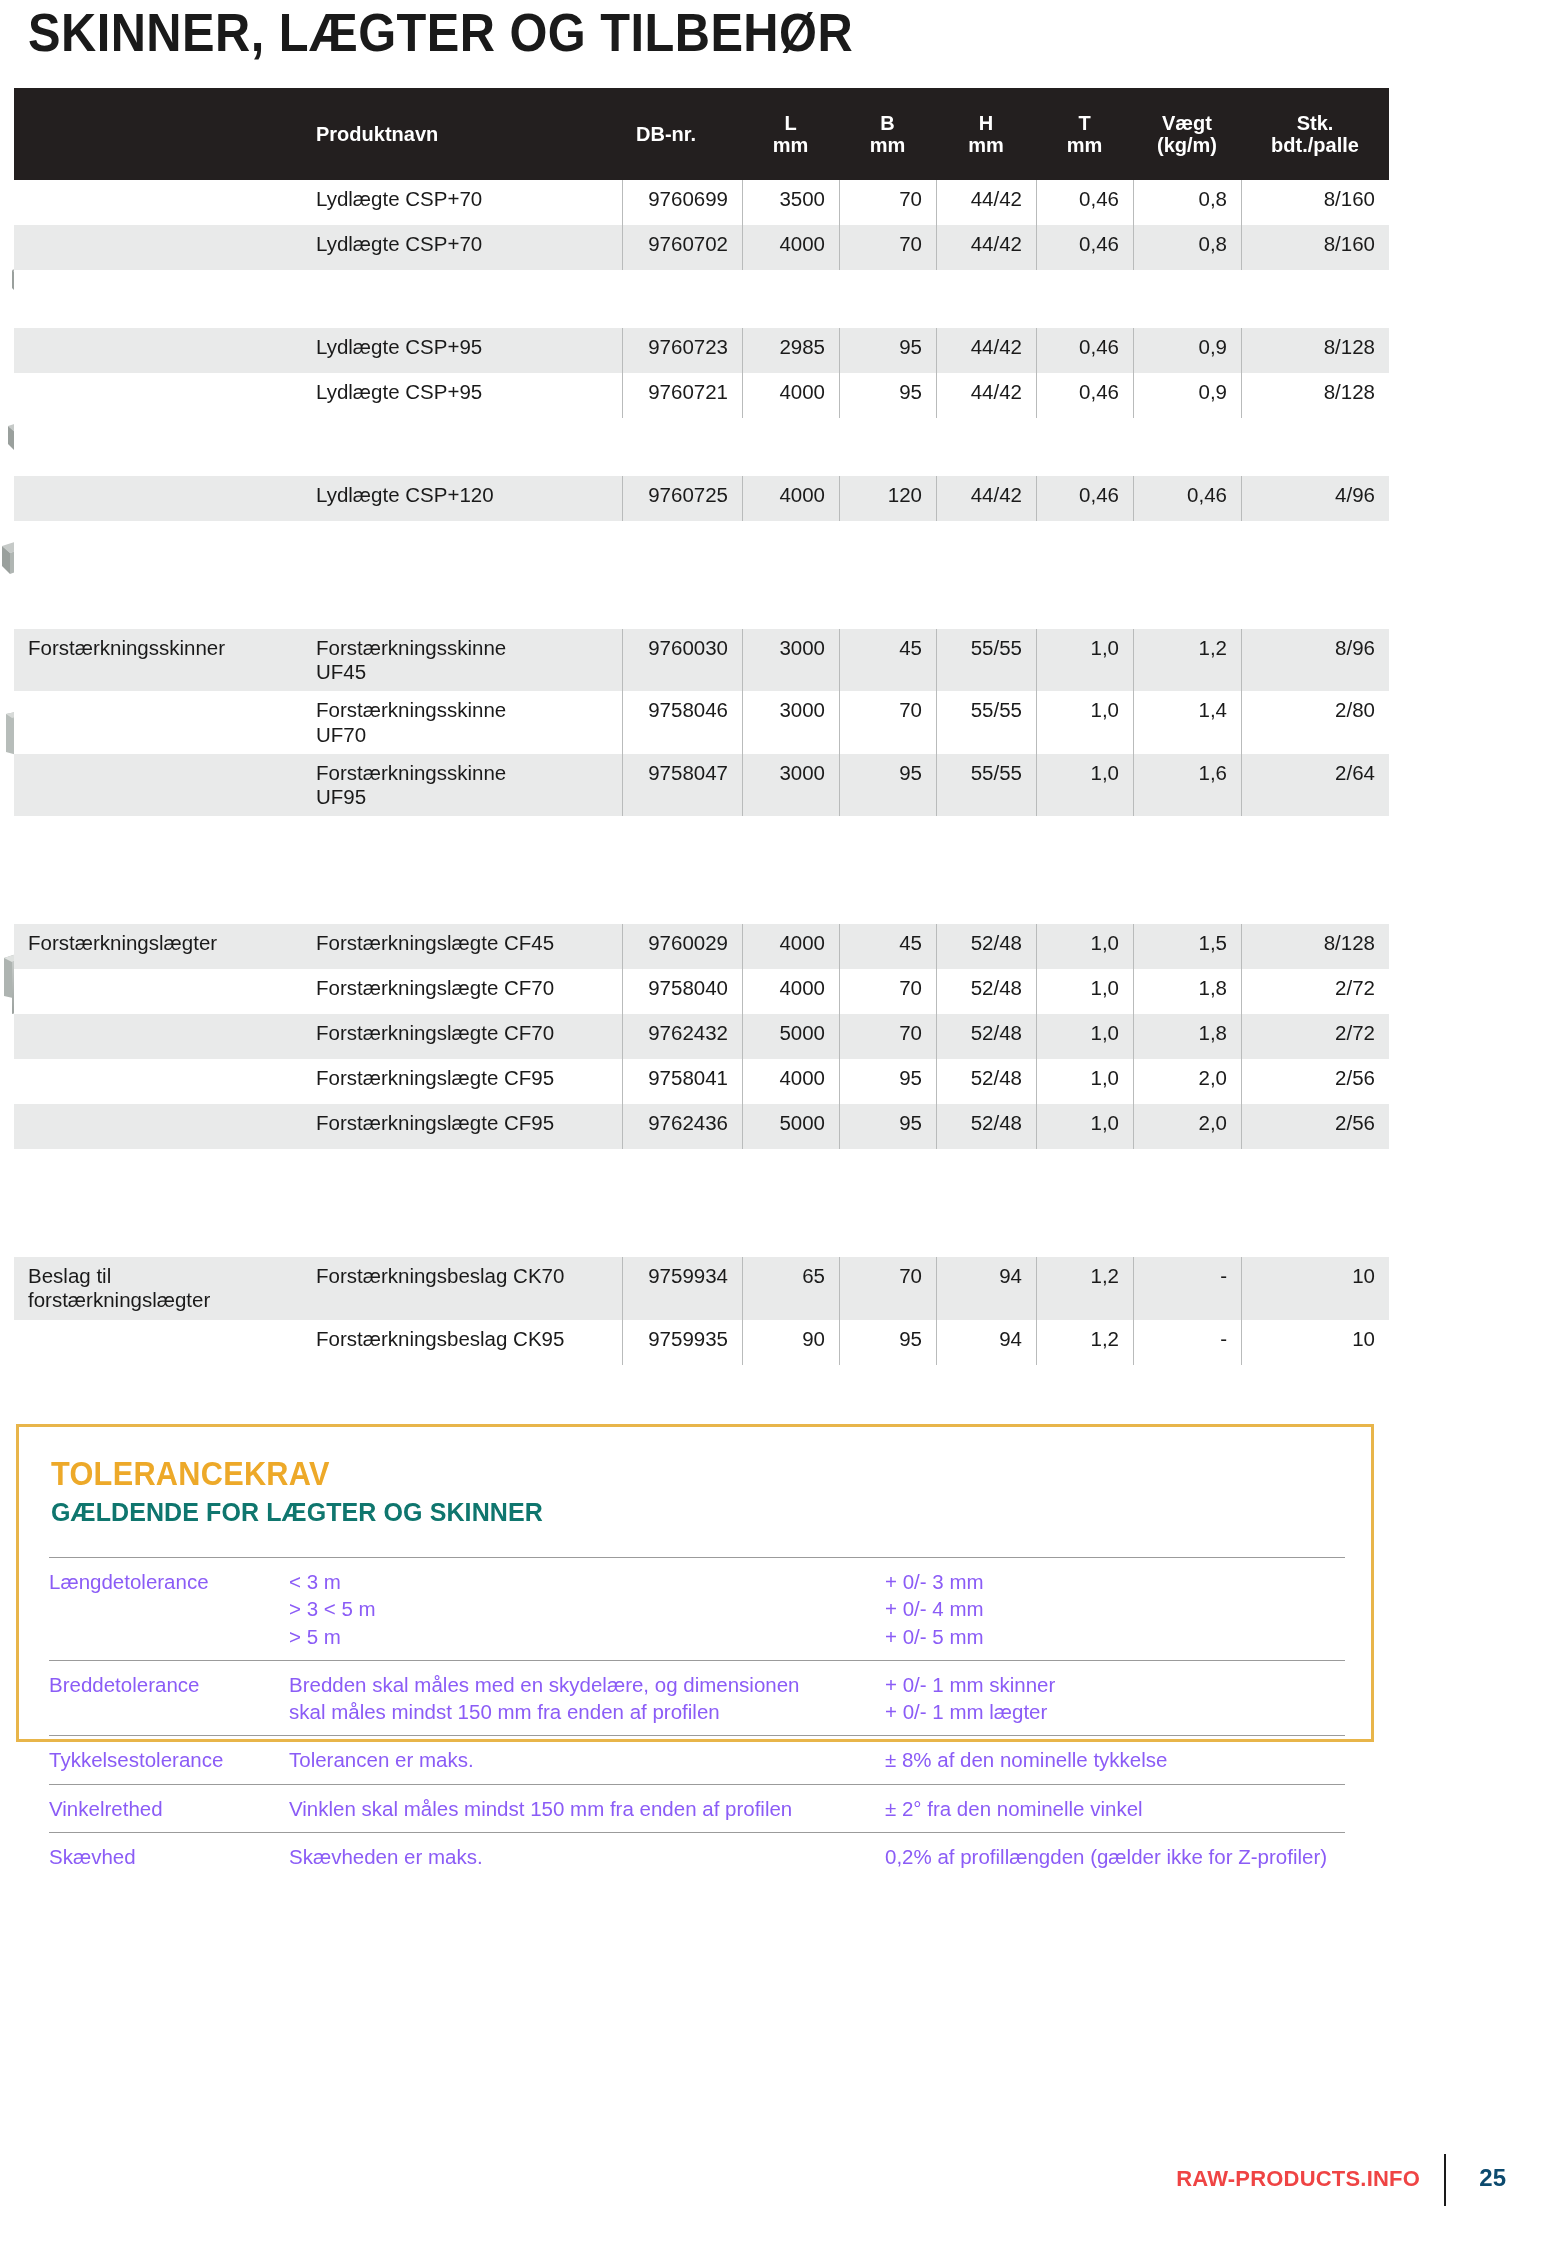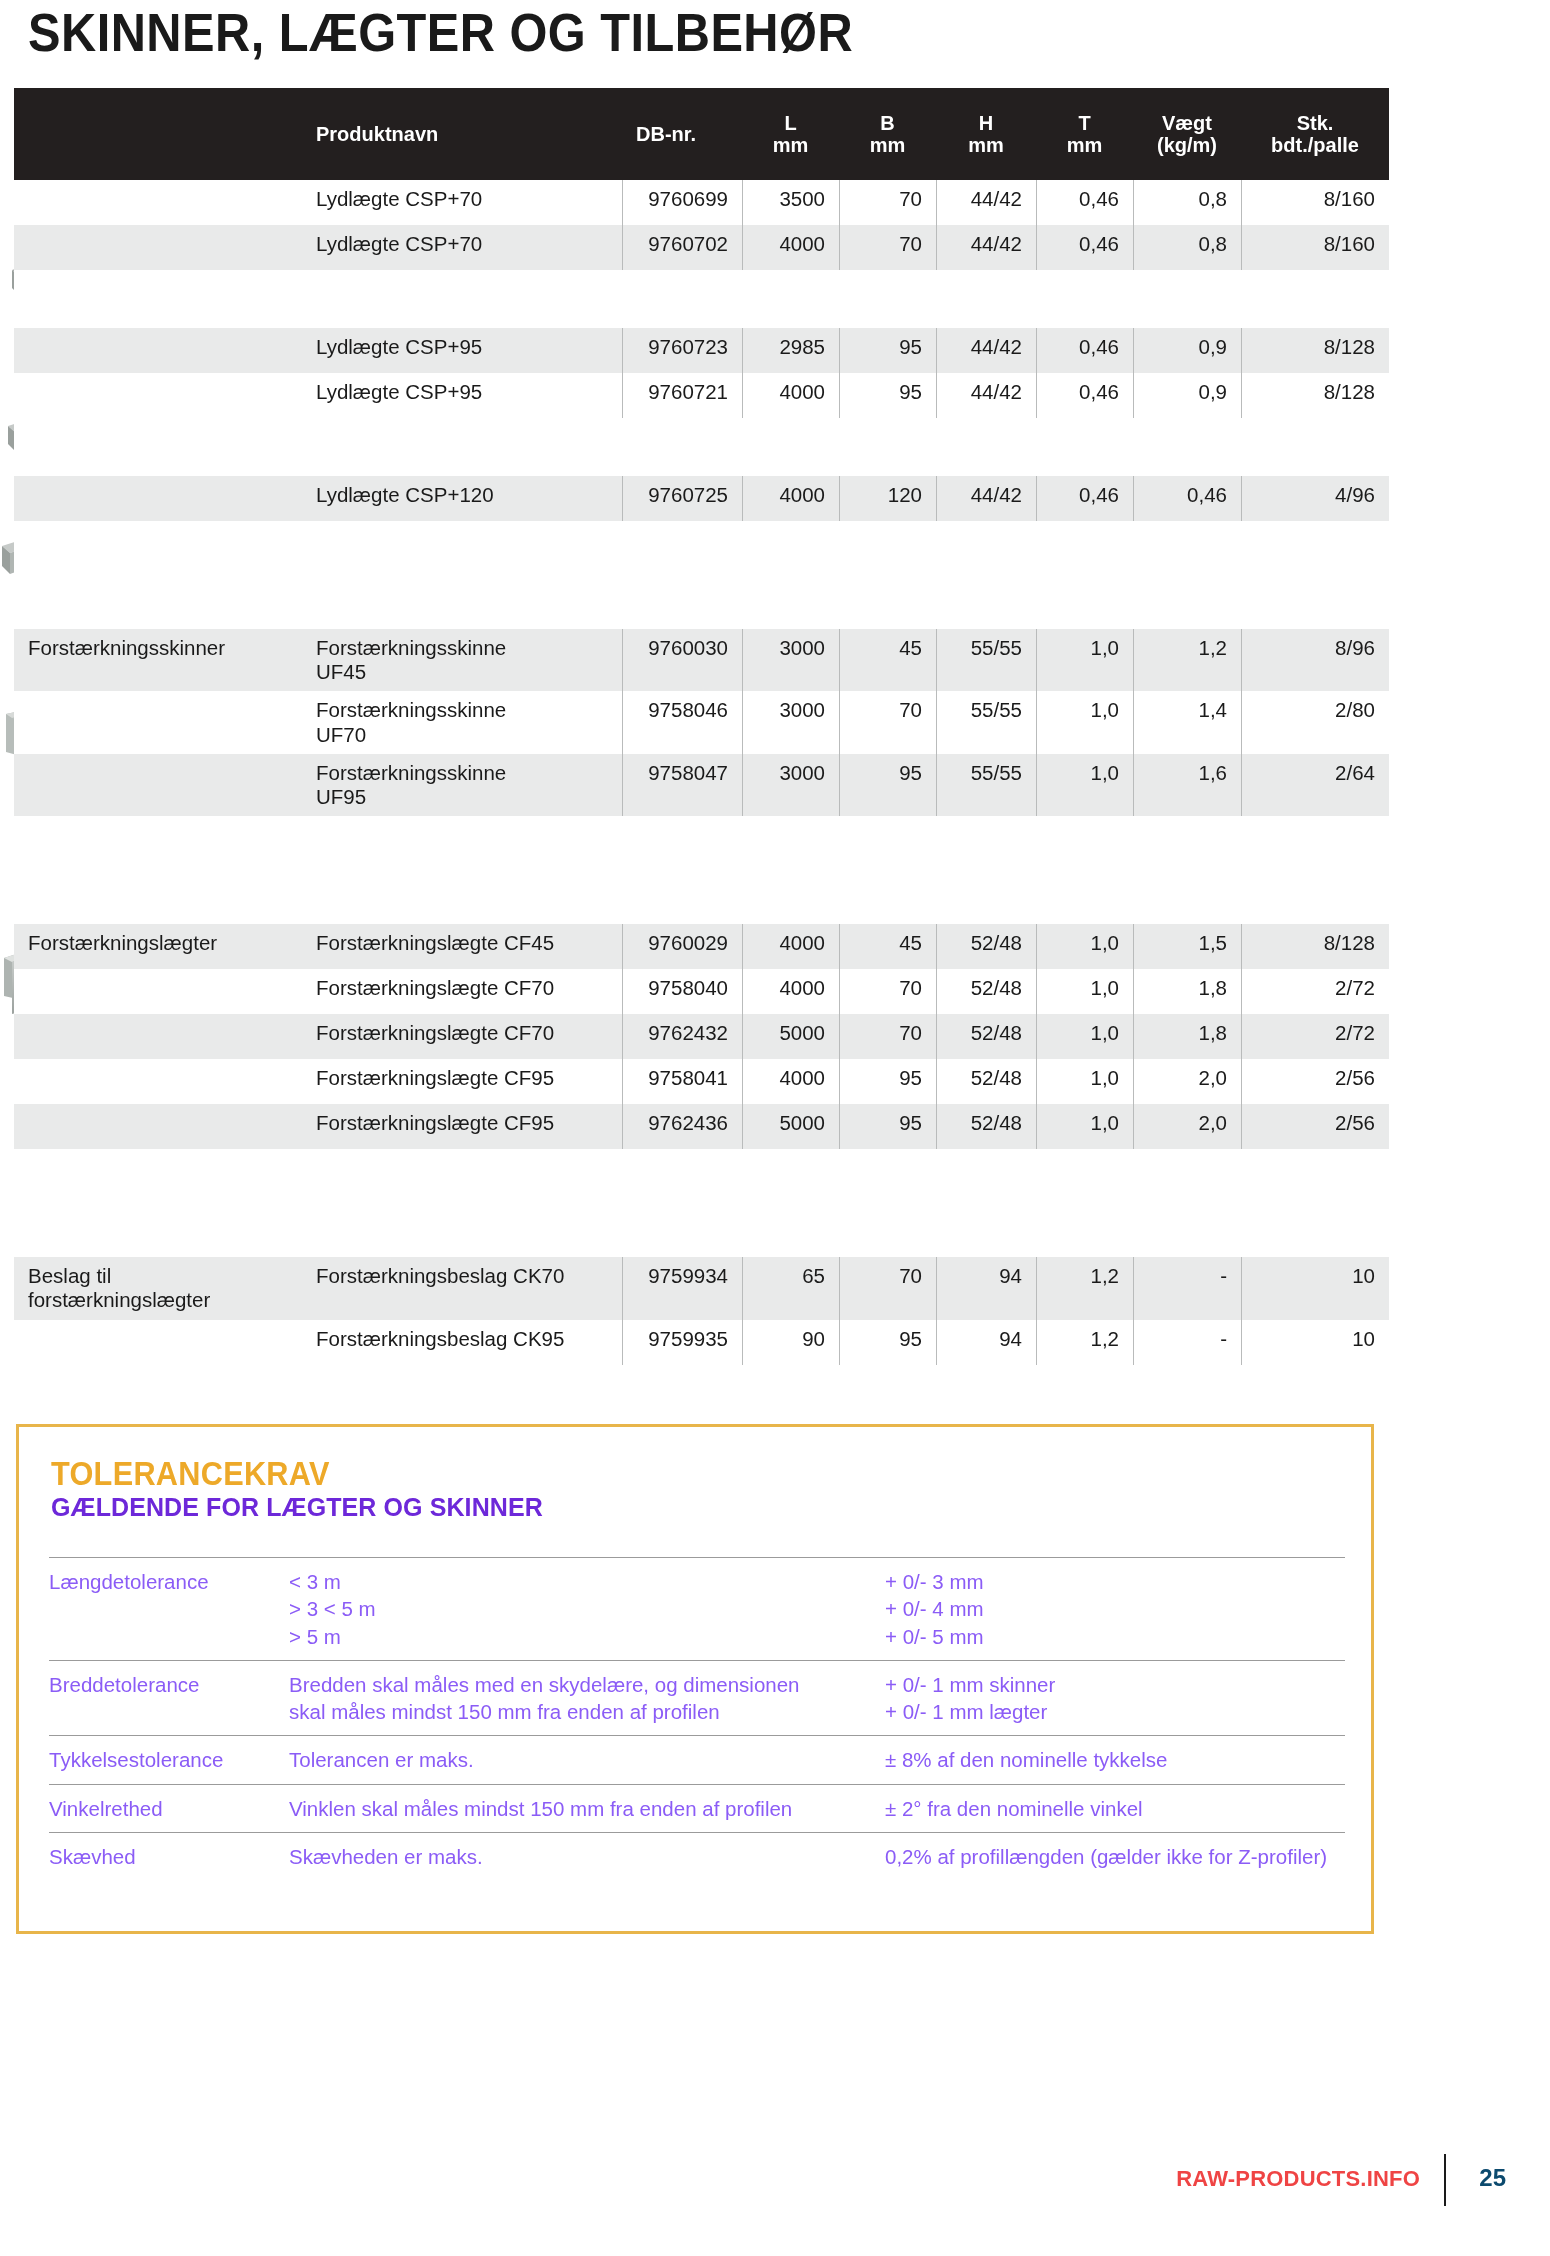--- a/index.html
+++ b/index.html
@@ -82,36 +82,37 @@
   
   .photo{
     position:absolute;
     pointer-events:none;
   }
 
   
   .tolbox{
     position:absolute;
     left:16px; top:1424px;
-    width:1358px; height:510px;
+    width:1358px; height:318px;
     border:3px solid #e8b54a;
     background:#ffffff;
     box-sizing:border-box;
   }
   .tol-head{
     position:absolute; left:32px; top:28px;
   }
   .tol-title{
     font-size:33px; font-weight:700; color:#eda929;
     letter-spacing:0.3px;
     transform:scaleX(0.93); transform-origin:left top;
     white-space:nowrap;
   }
   .tol-sub{
-    font-size:25px; font-weight:700; color:#6d28d9;
+    font-size:25px; font-weight:700; color:#0f766e;
+    margin-top:5px;
     letter-spacing:0.1px;
     white-space:nowrap;
   }
   .toltable{
     position:absolute; left:30px; top:130px;
     width:1296px;
     border-collapse:collapse;
     table-layout:fixed;
   }
   .toltable col.tc1{width:238px;}

